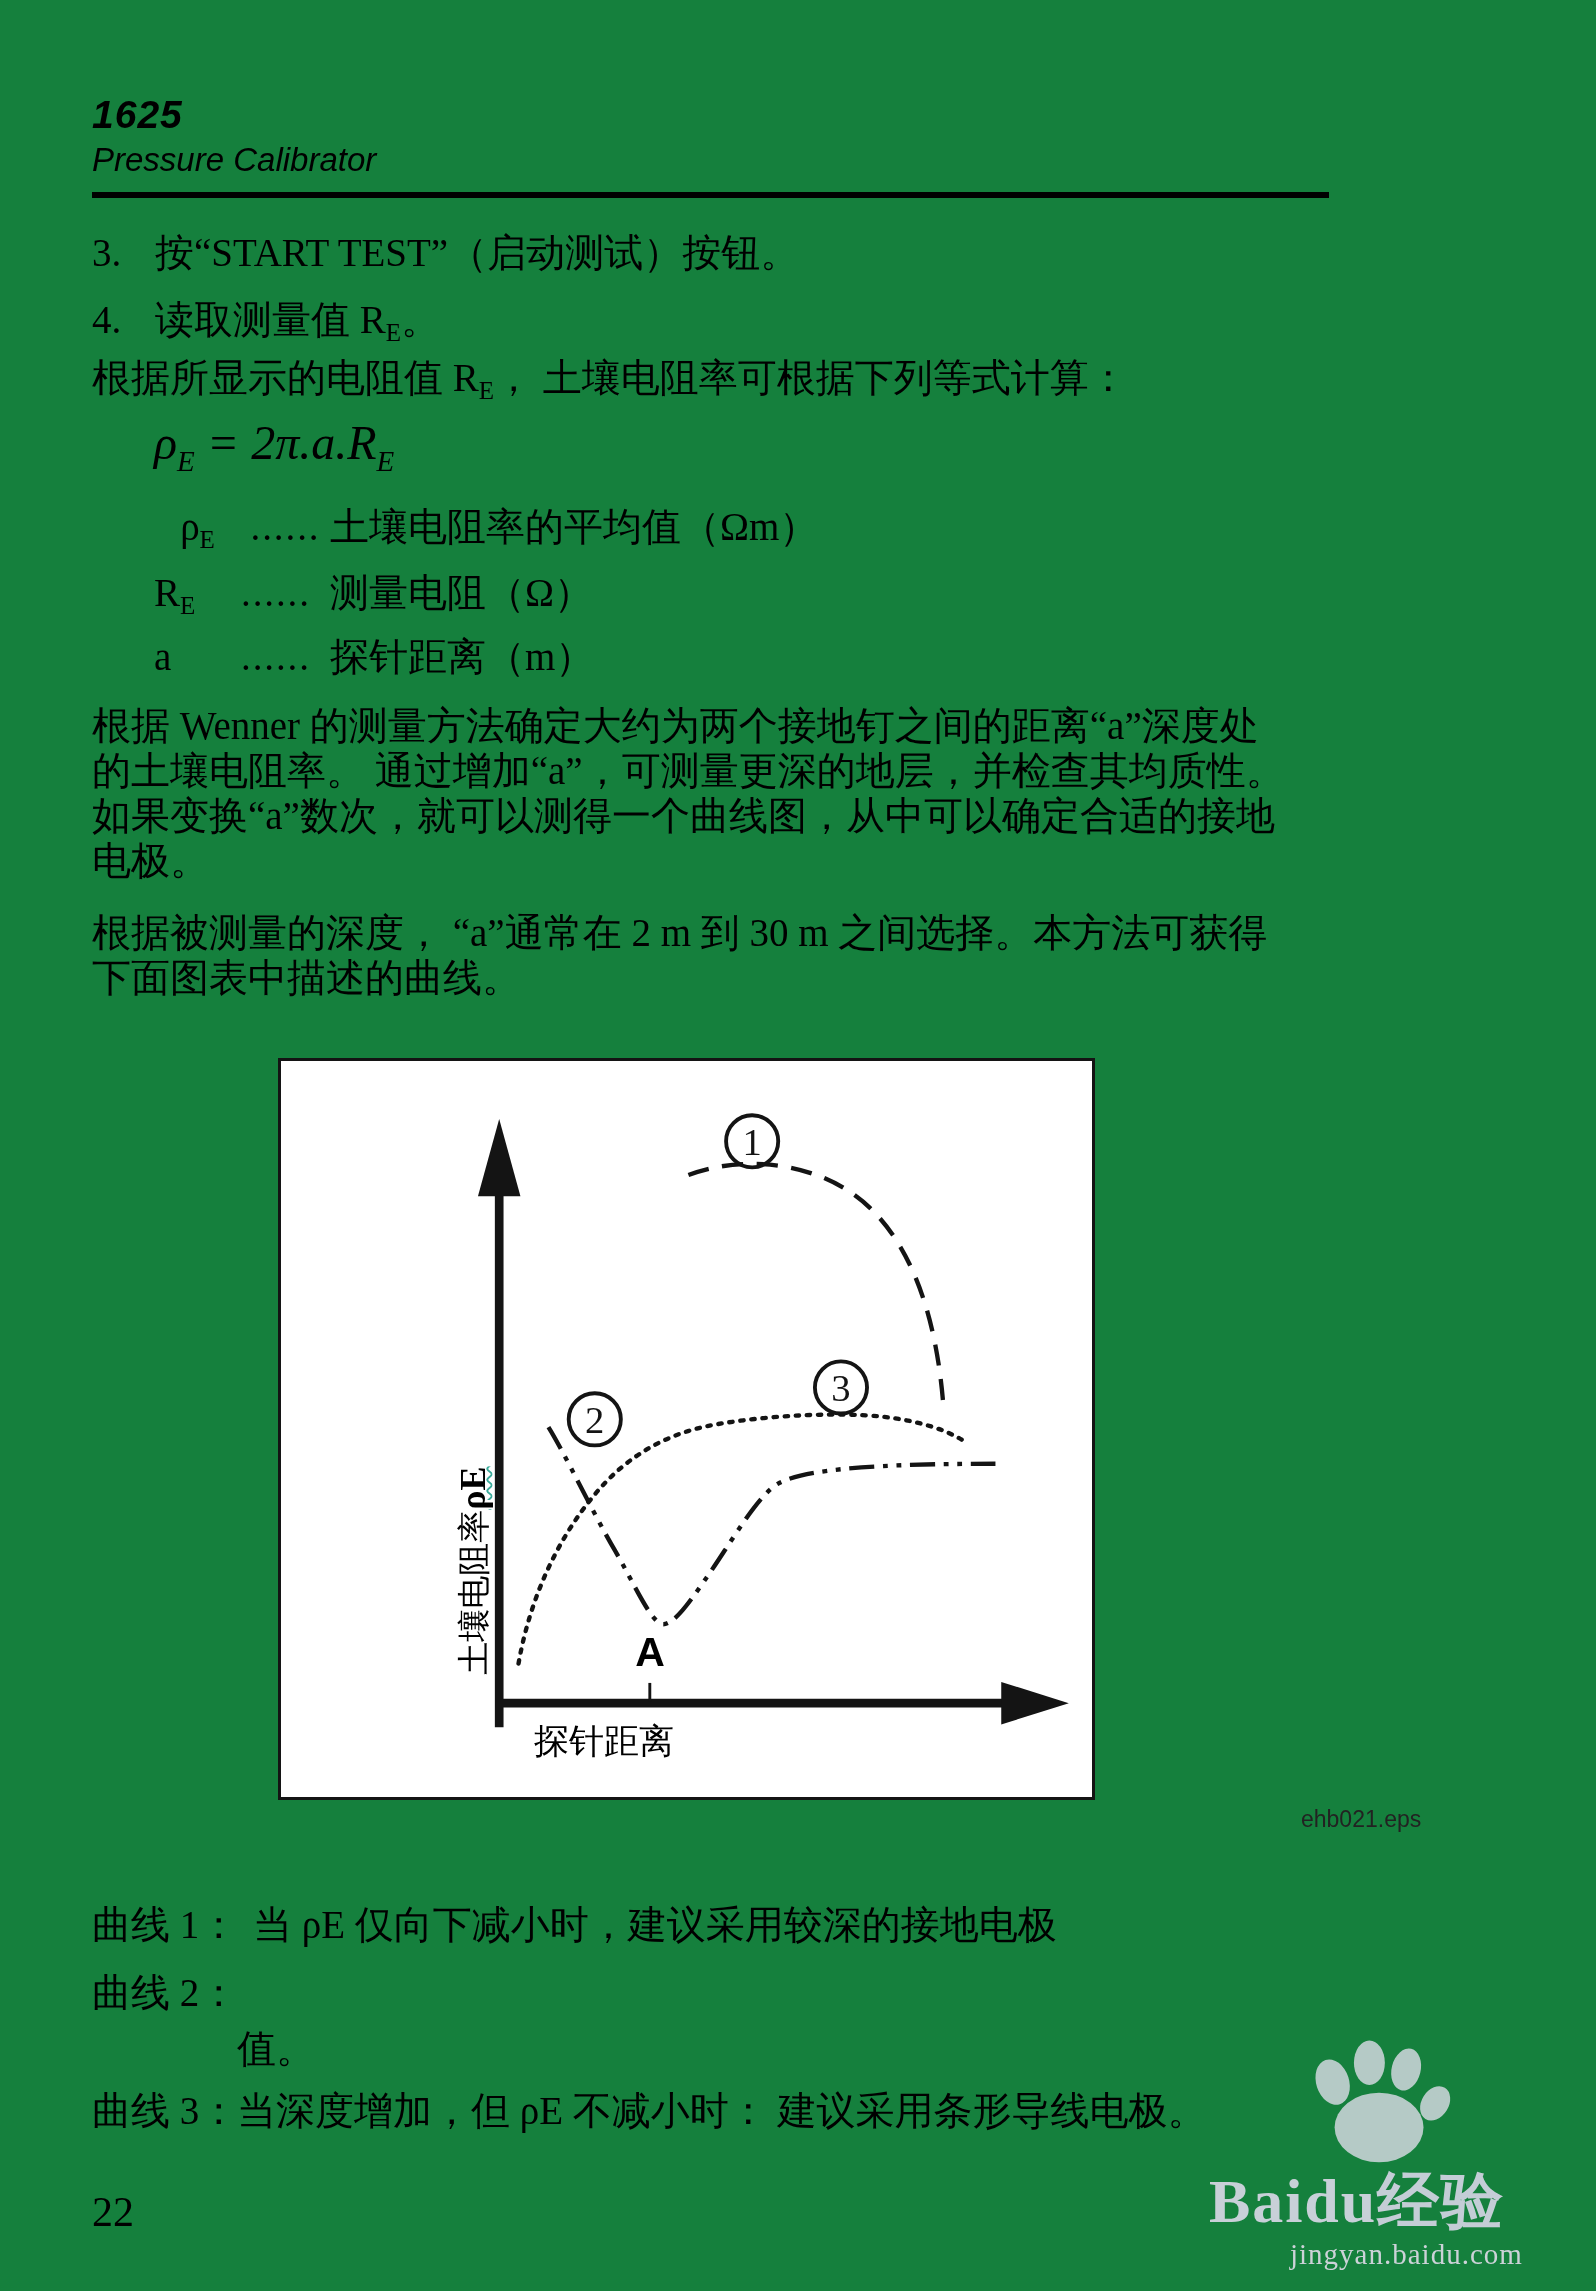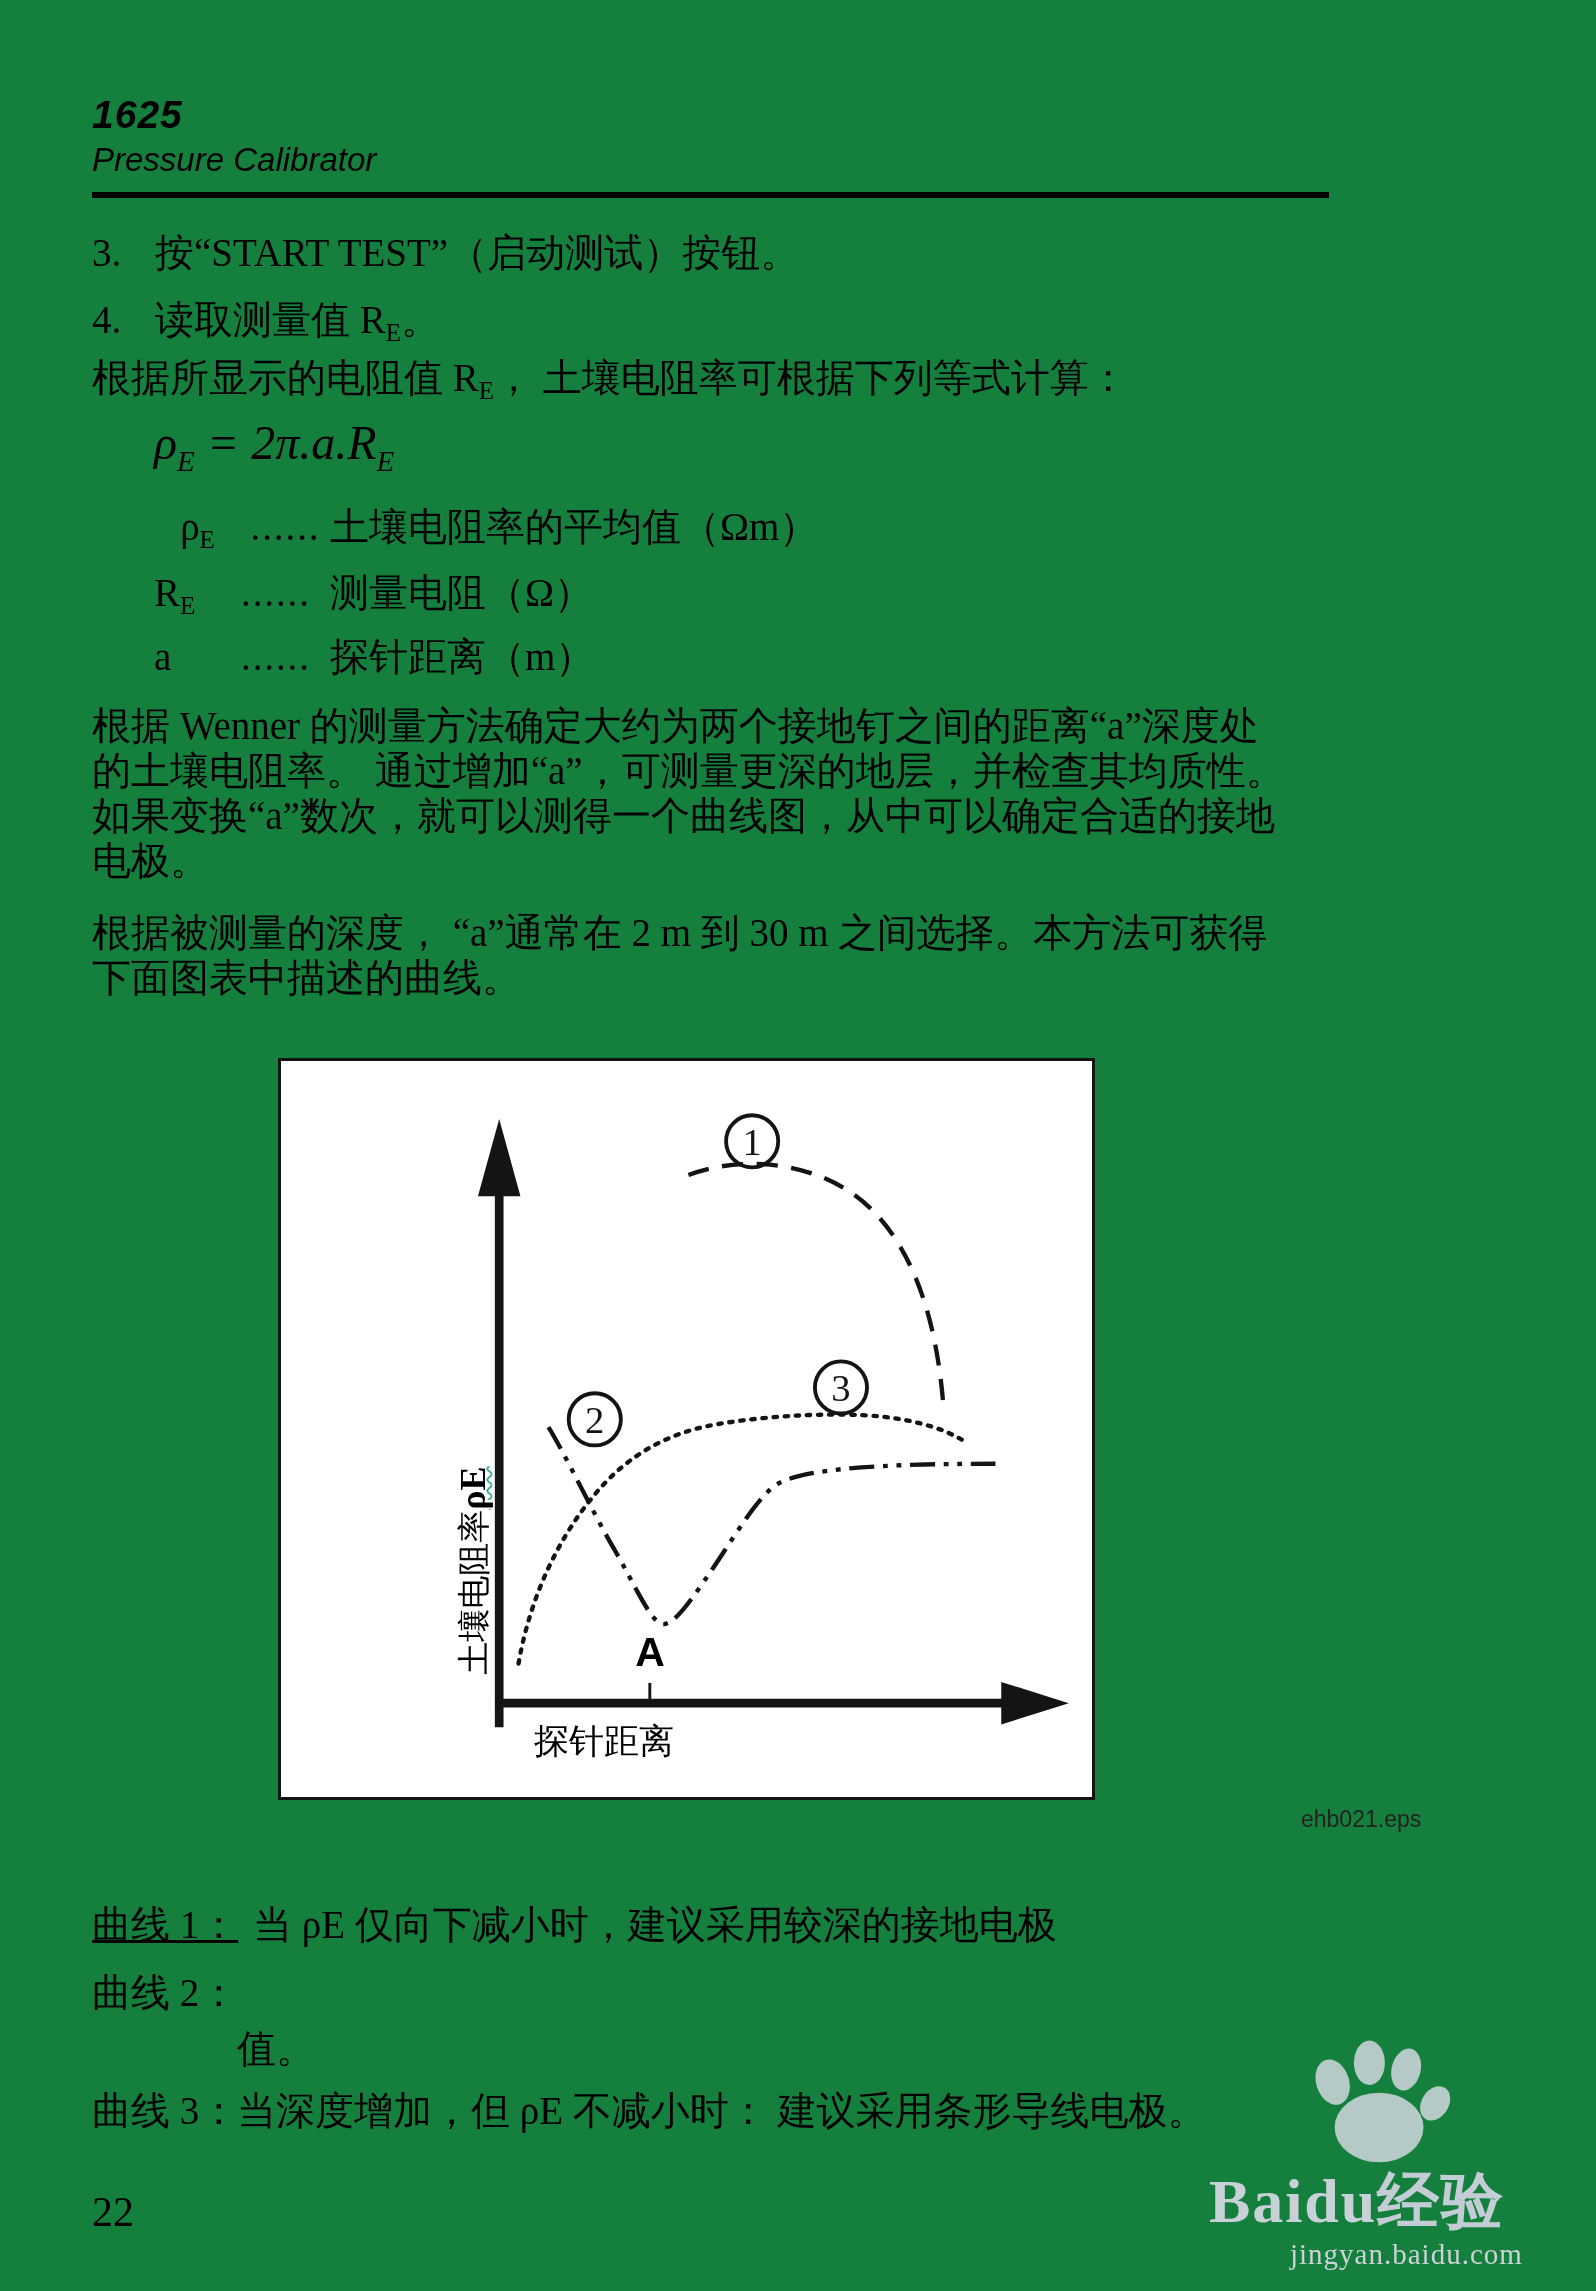--- a/index.html
+++ b/index.html
@@ -122,21 +122,21 @@
       <text x="580" y="352" text-anchor="middle" font-family="Liberation Serif, serif" font-size="40" fill="#141414">3</text>
     </svg>
     <div class="abs ylabel">
       <span>土壤电阻率</span><span class="sym">ρE</span>
     </div>
     <div class="abs xlabel">探针距离</div>
     <div class="abs alabel">A</div>
   </div>
   <div class="abs caption">ehb021.eps</div>
 
-  <div class="abs lg-term" style="top:1898px;text-decoration:underline;">曲线 1：</div>
+  <div class="abs lg-term" style="top:1898px;">曲线 1：</div>
   <div class="abs lg-desc" style="top:1898px;margin-left:16px;">当 ρE 仅向下减小时，建议采用较深的接地电极</div>
 
   <div class="abs lg-term" style="top:1966px;">曲线 2：</div>
   <div class="abs lg-desc" style="top:2022px;">值。</div>
 
   <div class="abs lg-term" style="top:2084px;">曲线 3：</div>
   <div class="abs lg-desc" style="top:2084px;">当深度增加，但 ρE 不减小时： 建议采用条形导线电极。</div>
 
   <div class="abs pagenum">22</div>
 

